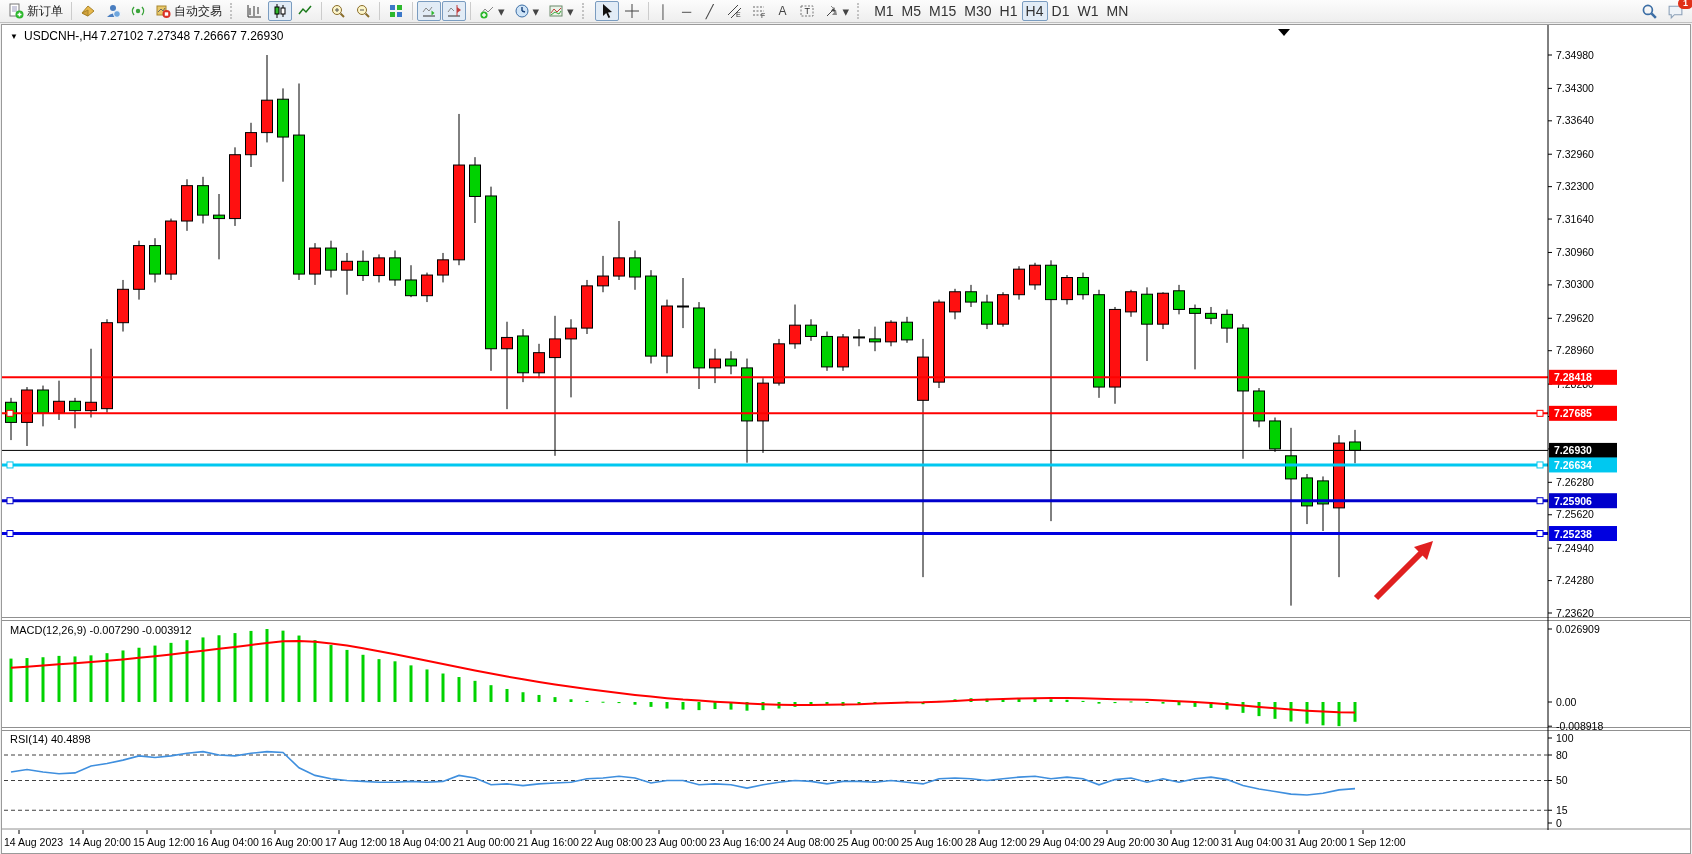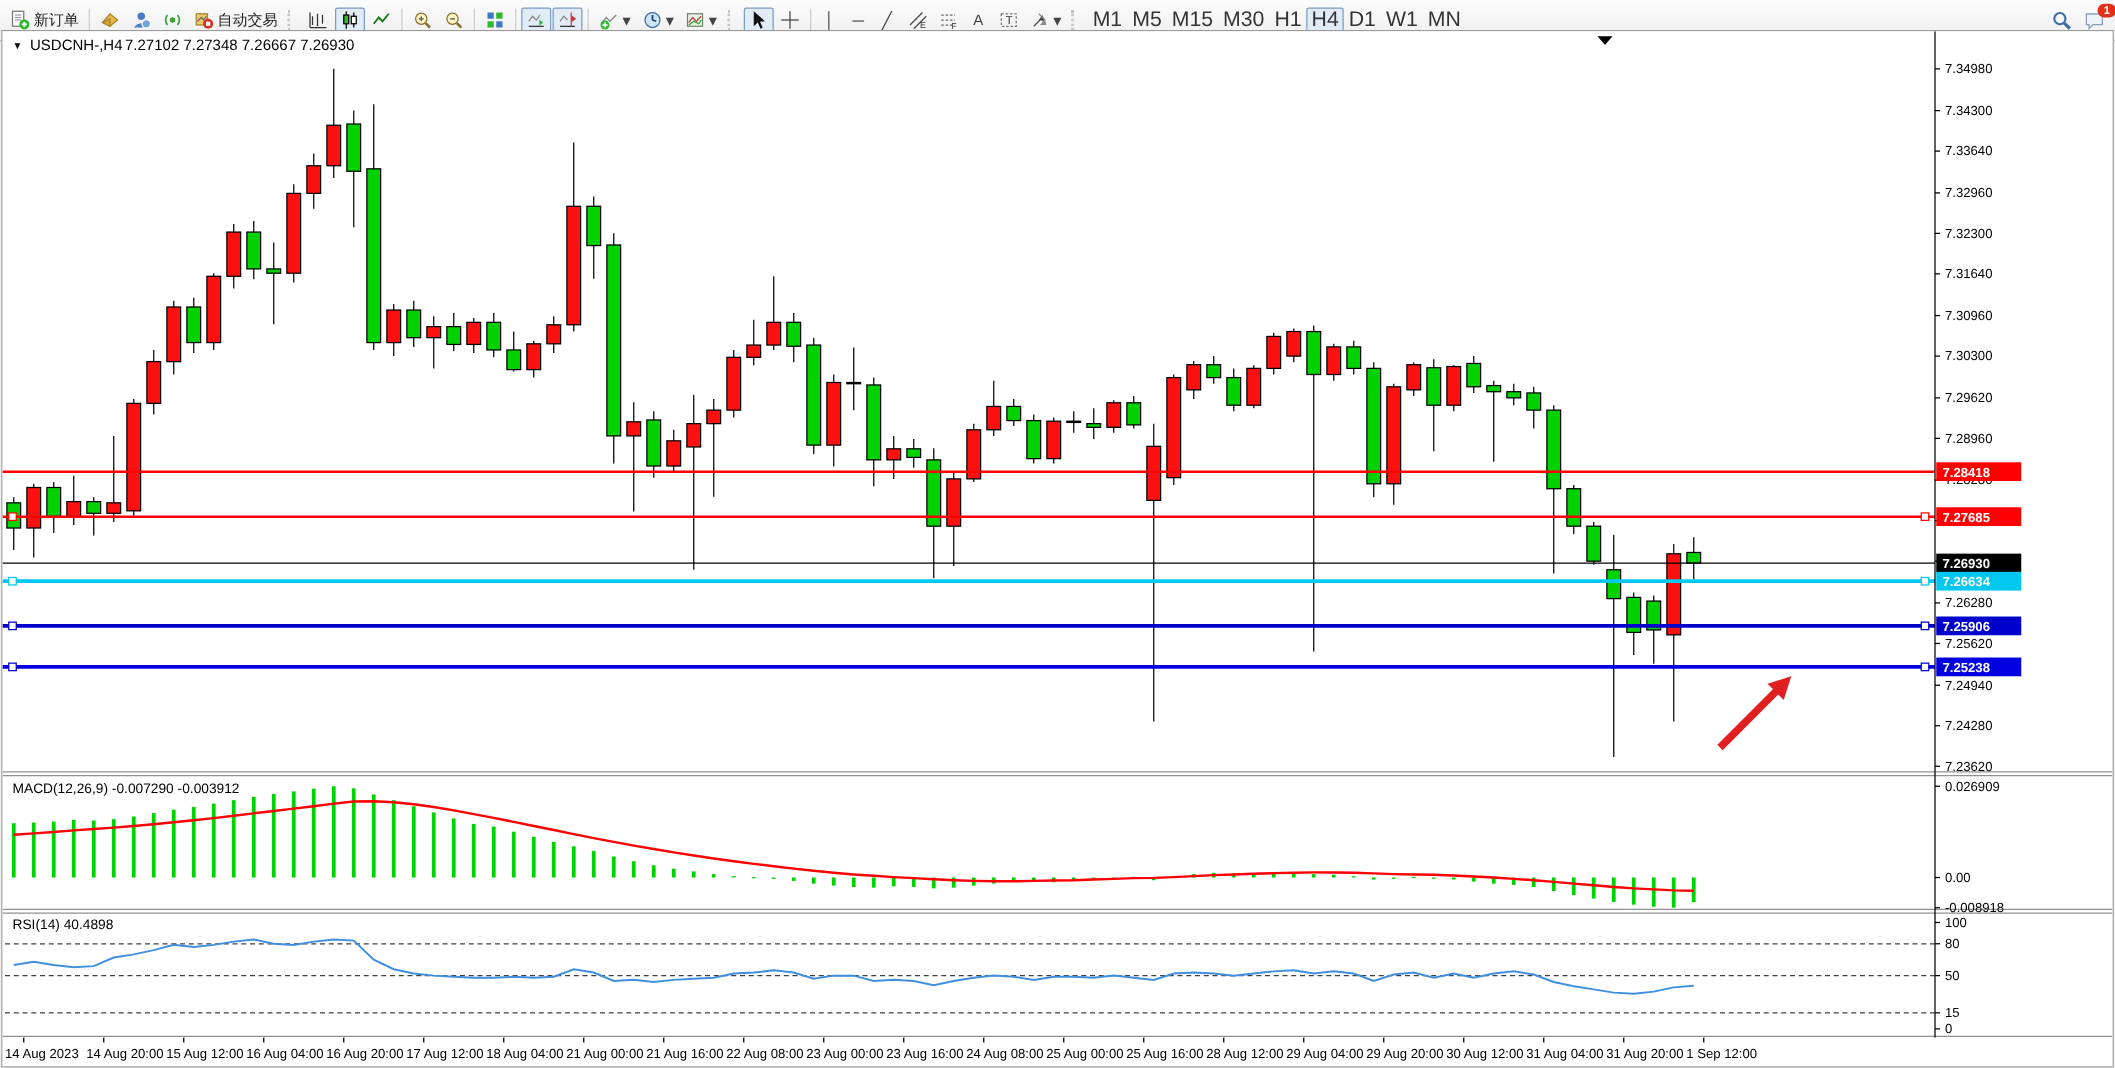--- a/index.html
+++ b/index.html
@@ -1,28 +1,28 @@
 <!DOCTYPE html>
 <html><head>
 <meta charset="utf-8">
 <style>
   html,body{margin:0;padding:0;width:1692px;height:854px;overflow:hidden;
     background:#f0f0f0;font-family:"Liberation Sans",sans-serif;}
   
   #toolbar{position:absolute;left:0;top:0;width:1692px;height:23px;
     background:linear-gradient(#fcfcfc,#eeeeee);border-bottom:1px solid #c0c0c0;
-    display:flex;align-items:center;padding:16px 4px;box-sizing:border-box;gap:1px;}
+    display:flex;align-items:center;padding:6px 4px;box-sizing:border-box;gap:1px;}
   .tbtn{height:20px;min-width:22px;display:flex;align-items:center;justify-content:center;
     gap:3px;padding:0 3px;border:1px solid transparent;border-radius:2px;
     font-size:12px;color:#222;cursor:default;box-sizing:border-box;}
   .tbtn.active{border:1px solid #7a9cc0;background:#e2ecf6;}
   .tbtn svg{display:block;}
   .grip{width:7px;height:16px;border-left:2px dotted #c3c3c3;margin:0 3px;}
   .sep{width:1px;height:18px;background:#cccccc;margin:0 3px;}
-  .tf{font-size:17px;color:#333;min-width:26px;}
+  .tf{font-size:14px;color:#333;min-width:26px;}
   .spacer{flex:1;}
   .badge{position:absolute;top:-4px;right:-6px;background:#e03018;color:#fff;
     border-radius:8px;font-size:9px;line-height:11px;min-width:11px;height:11px;
     text-align:center;padding:0 2px;font-weight:bold;}
   .balloon-wrap{position:relative;}
   .glyph{font-size:13px;color:#444;line-height:1;}
   
   #chart-frame{position:absolute;left:1px;top:24px;width:1688px;height:828px;
     border:1px solid #9a9a9a;background:#ffffff;}
   #chart-frame svg{display:block;}

